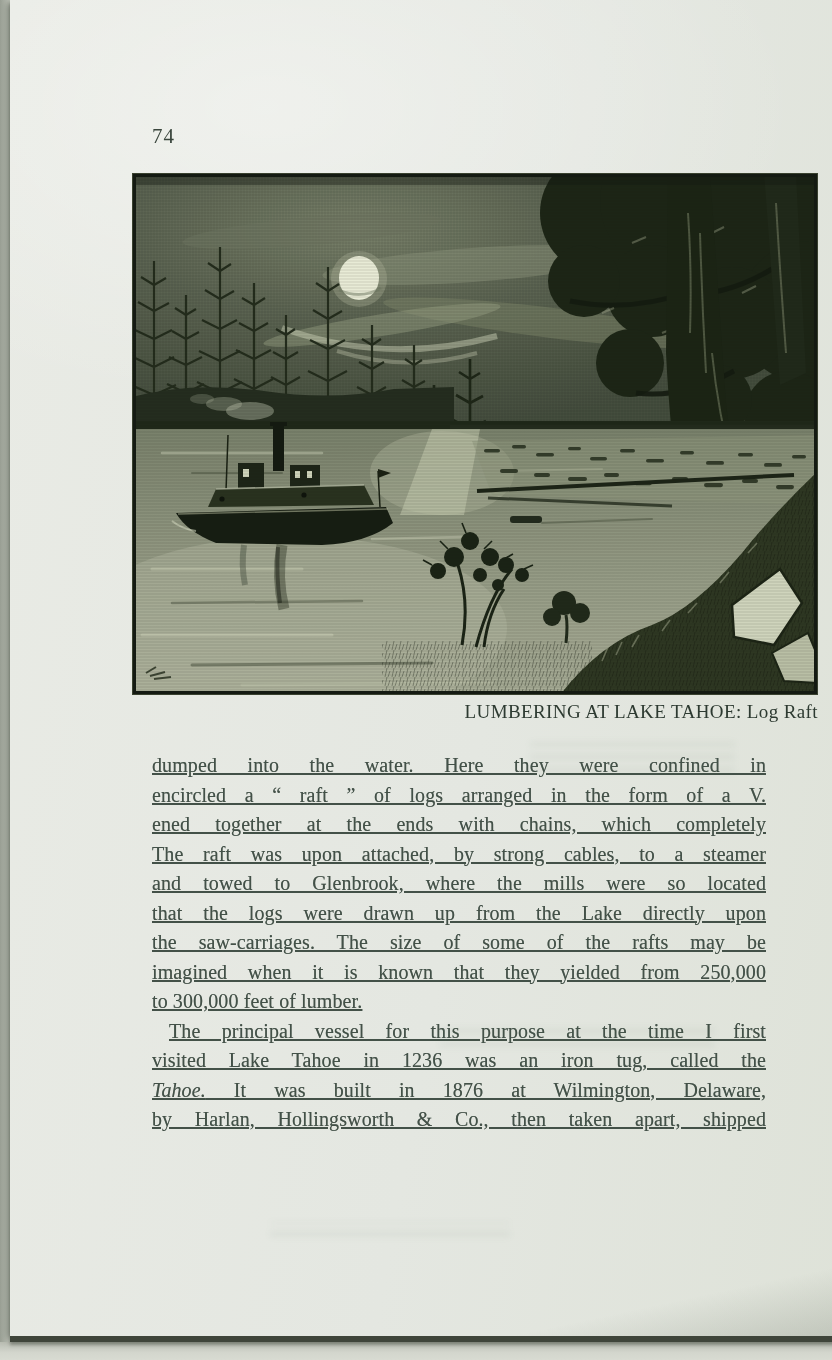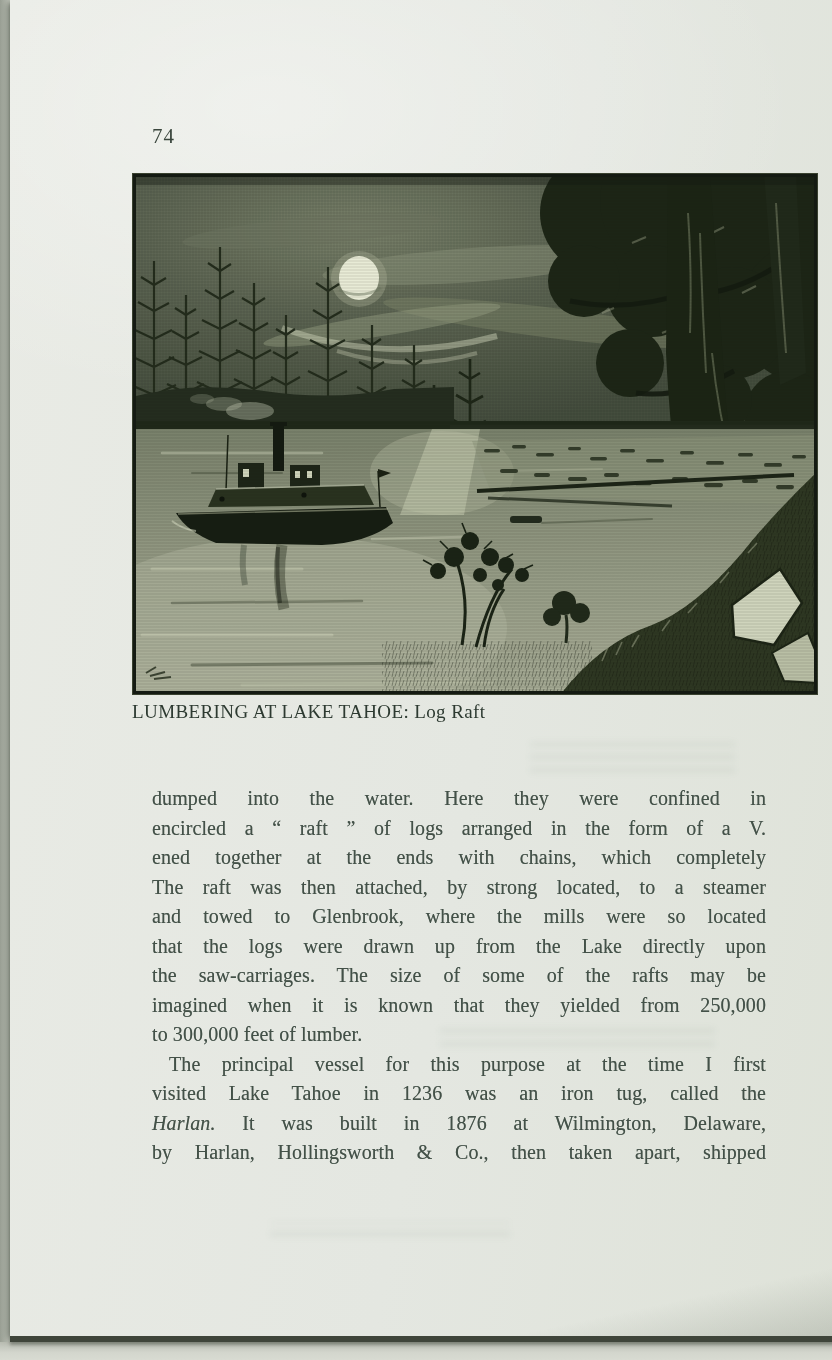--- a/index.html
+++ b/index.html
@@ -33,26 +33,27 @@
   .page-number{
     position:absolute;left:142px;top:124px;
     font-size:21px;letter-spacing:1px;color:#3a463d;
   }
   .figure{
     position:absolute;left:122px;top:173px;width:686px;height:522px;margin:0;
   }
   .figure svg{display:block;width:686px;height:522px;}
   .caption{
     position:absolute;left:122px;top:701px;width:686px;
-    text-align:left;font-size:19px;letter-spacing:.4px;color:#2d3a31;
+    text-align:right;font-size:19px;letter-spacing:.4px;color:#2d3a31;
   }
   .body-text{
-    position:absolute;left:142px;top:784px;width:614px;
+    position:absolute;left:142px;top:751px;width:614px;
     font-size:20px;color:#435148;letter-spacing:.1px;
     text-shadow:0 0 .5px rgba(67,81,72,.55);
+    text-decoration:underline;
   }
   .line{height:29.5px;line-height:29.5px;white-space:nowrap;}
   .line.j{white-space:normal;text-align:justify;text-align-last:justify;}
   .line.indent{text-indent:17px;}
   .line em{font-style:italic;}
   .ghost{
     position:absolute;pointer-events:none;opacity:.5;filter:blur(3px);
     background:repeating-linear-gradient(0deg, rgba(0,0,0,0) 0 7px, rgba(104,128,108,.16) 7px 13px);
   }
   .g1{left:520px;top:742px;width:205px;height:38px;}
@@ -269,29 +270,29 @@
       <rect x="0.5" y="0.5" width="685" height="521" fill="none" stroke="#39412f" stroke-width="1"></rect>
     </svg>
   </figure>
 
   <div class="caption">LUMBERING AT LAKE TAHOE: Log Raft</div>
 
   <div class="body-text">
       <div class="line j"><span>dumped into the water.  Here they were confined in</span></div>
       <div class="line j"><span>encircled a “ raft ” of logs arranged in the form of a V.</span></div>
       <div class="line j"><span>ened together at the ends with chains, which completely</span></div>
-      <div class="line j"><span>The raft was then attached, by strong located, to a steamer</span></div>
+      <div class="line j"><span>The raft was upon attached, by strong cables, to a steamer</span></div>
       <div class="line j"><span>and towed to Glenbrook, where the mills were so located</span></div>
       <div class="line j"><span>that the logs were drawn up from the Lake directly upon</span></div>
       <div class="line j"><span>the saw-carriages.  The size of some of the rafts may be</span></div>
       <div class="line j"><span>imagined when it is known that they yielded from 250,000</span></div>
       <div class="line"><span>to 300,000 feet of lumber.</span></div>
       <div class="line j indent"><span>The principal vessel for this purpose at the time I first</span></div>
       <div class="line j"><span>visited Lake Tahoe in 1236 was an iron tug, called the</span></div>
-      <div class="line j"><em>Harlan.</em><span>  It was built in 1876 at Wilmington, Delaware,</span></div>
+      <div class="line j"><em>Tahoe.</em><span>  It was built in 1876 at Wilmington, Delaware,</span></div>
       <div class="line j"><span>by Harlan, Hollingsworth &amp; Co., then taken apart, shipped</span></div>
     </div>
 
   <div class="ghost g1"></div>
   <div class="ghost g2"></div>
   <div class="ghost g3"></div>
 
   <div class="curl"></div>
 </div>
 

